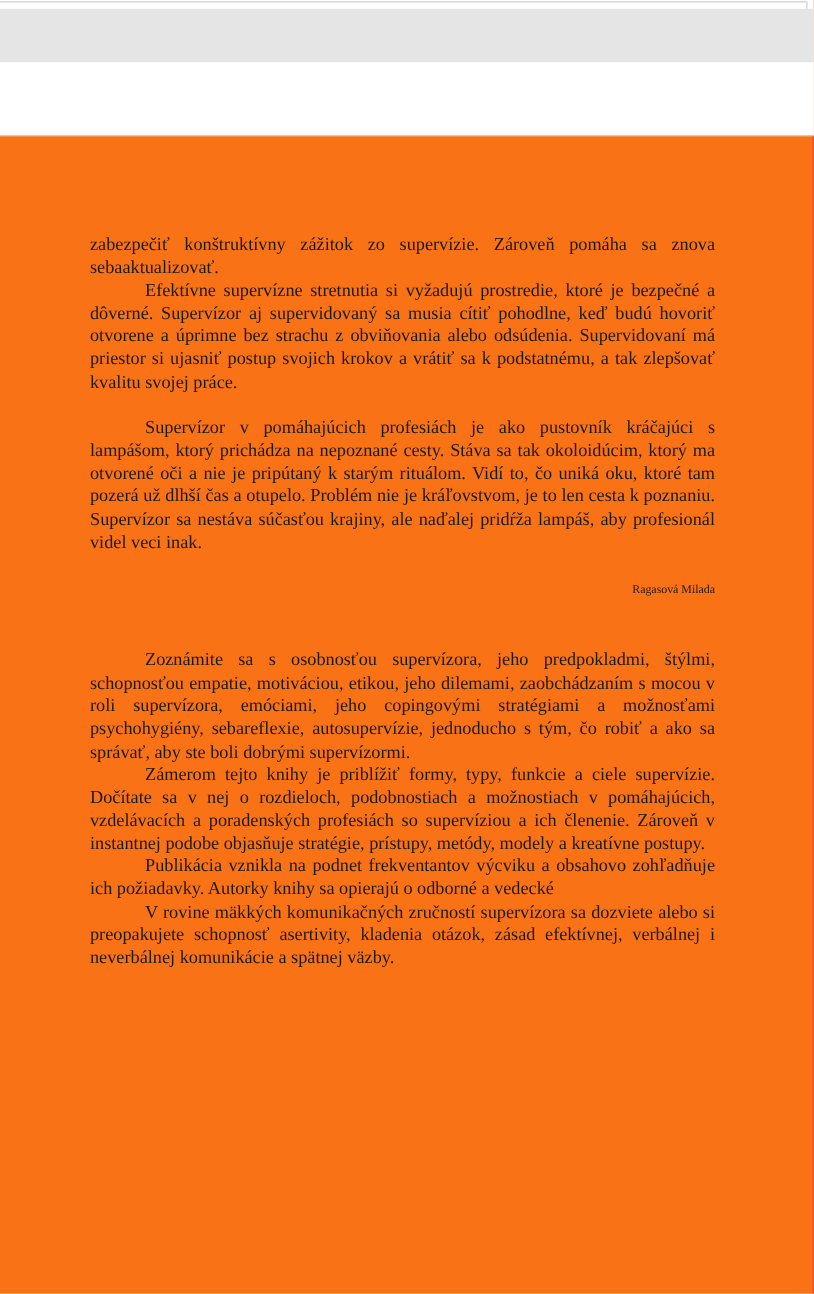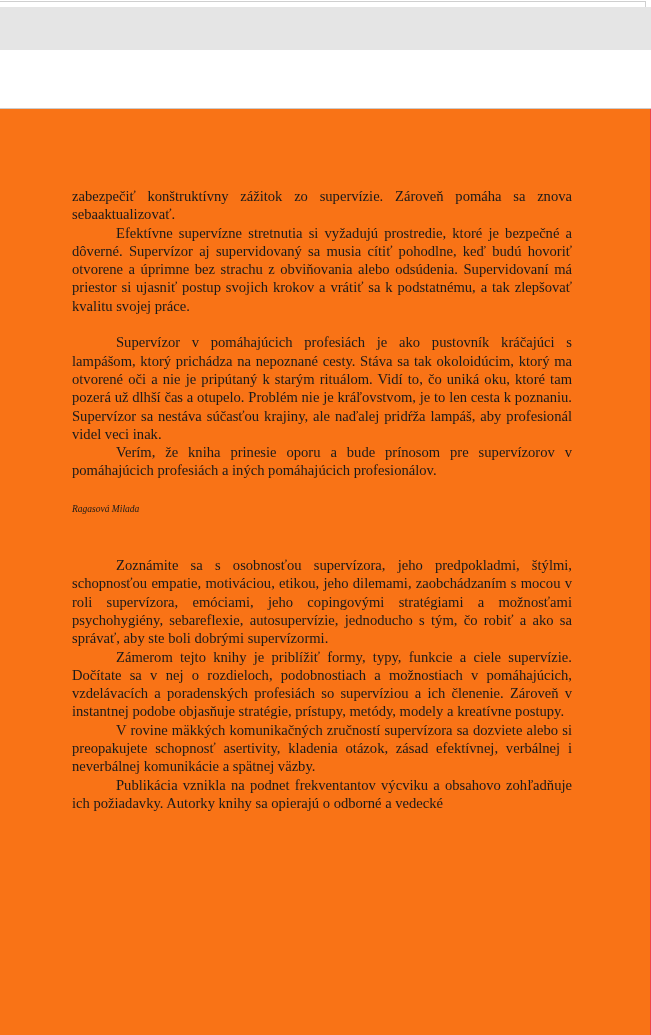--- a/index.html
+++ b/index.html
@@ -19,40 +19,39 @@
   .content {
     position:absolute; left:72px; top:78px; width:500px;
     font-family:"Liberation Serif", "DejaVu Serif", serif;
     font-size:14.6px; line-height:18.3px; color:#1a1a1a;
   }
   .content p { margin:0; text-align:justify; text-indent:44px; }
   .content p.noindent { text-indent:0; }
   .content .gap { height:18.3px; }
   .content .gap2 { height:38px; }
   .signature {
-    text-align:left; font-size:9.5px; line-height:18px; margin-top:2px;font-style:italic;
+    text-align:right; font-size:9.5px; line-height:18px; margin-top:2px;
   }
 </style>
 </head>
 <body>
 
 <div class="top-line"></div>
 <div class="top-line-end"></div>
 <div class="gray-band"></div>
 <div class="white-band"></div>
 <div class="sep-line"></div>
 
 <div class="page">
   <div class="content">
     <p class="noindent">zabezpečiť konštruktívny zážitok zo supervízie. Zároveň pomáha sa znova sebaaktualizovať.</p>
     <p>Efektívne supervízne stretnutia si vyžadujú prostredie, ktoré je bezpečné a dôverné. Supervízor aj supervidovaný sa musia cítiť pohodlne, keď budú hovoriť otvorene a úprimne bez strachu z obviňovania alebo odsúdenia.  Supervidovaní má priestor si ujasniť postup svojich krokov a vrátiť sa k podstatnému, a tak zlepšovať kvalitu svojej práce.</p>
     <div class="gap"></div>
     <p>Supervízor v pomáhajúcich profesiách je ako pustovník kráčajúci s lampášom, ktorý prichádza na nepoznané cesty.  Stáva sa tak okoloidúcim, ktorý ma otvorené oči a nie je pripútaný k starým rituálom. Vidí to,  čo uniká oku, ktoré tam pozerá  už dlhší  čas a otupelo. Problém nie je kráľovstvom, je to len cesta k poznaniu. Supervízor sa nestáva súčasťou krajiny, ale naďalej pridŕža lampáš, aby profesionál videl veci inak.</p>
-    <p>Verím, že kniha prinesie oporu a bude prínosom pre supervízorov v pomáhajúcich profesiách a iných pomáhajúcich profesionálov.</p>
     <div class="gap"></div>
     <div class="signature">Ragasová Milada</div>
     <div class="gap2"></div>
     <p>Zoznámite sa s osobnosťou supervízora, jeho predpokladmi, štýlmi, schopnosťou empatie, motiváciou, etikou, jeho dilemami, zaobchádzaním s mocou v roli supervízora, emóciami, jeho copingovými stratégiami a možnosťami psychohygiény, sebareflexie, autosupervízie, jednoducho s tým, čo robiť a ako sa správať, aby ste boli dobrými supervízormi.</p>
     <p>Zámerom tejto knihy je priblížiť formy, typy, funkcie a ciele supervízie. Dočítate sa v nej o rozdieloch, podobnostiach a možnostiach v pomáhajúcich, vzdelávacích a poradenských profesiách so supervíziou a ich členenie. Zároveň v instantnej podobe objasňuje stratégie, prístupy, metódy, modely a kreatívne postupy.</p>
+    <p>Publikácia vznikla na podnet frekventantov výcviku a obsahovo zohľadňuje ich požiadavky. Autorky knihy sa opierajú o odborné a vedecké</p>
     <p>V rovine mäkkých komunikačných zručností supervízora sa dozviete alebo si preopakujete schopnosť asertivity, kladenia otázok, zásad efektívnej, verbálnej i neverbálnej komunikácie a spätnej väzby.</p>
-    <p>Publikácia vznikla na podnet frekventantov výcviku a obsahovo zohľadňuje ich požiadavky. Autorky knihy sa opierajú o odborné a vedecké</p>
   </div>
 </div>
 
 </body></html>

